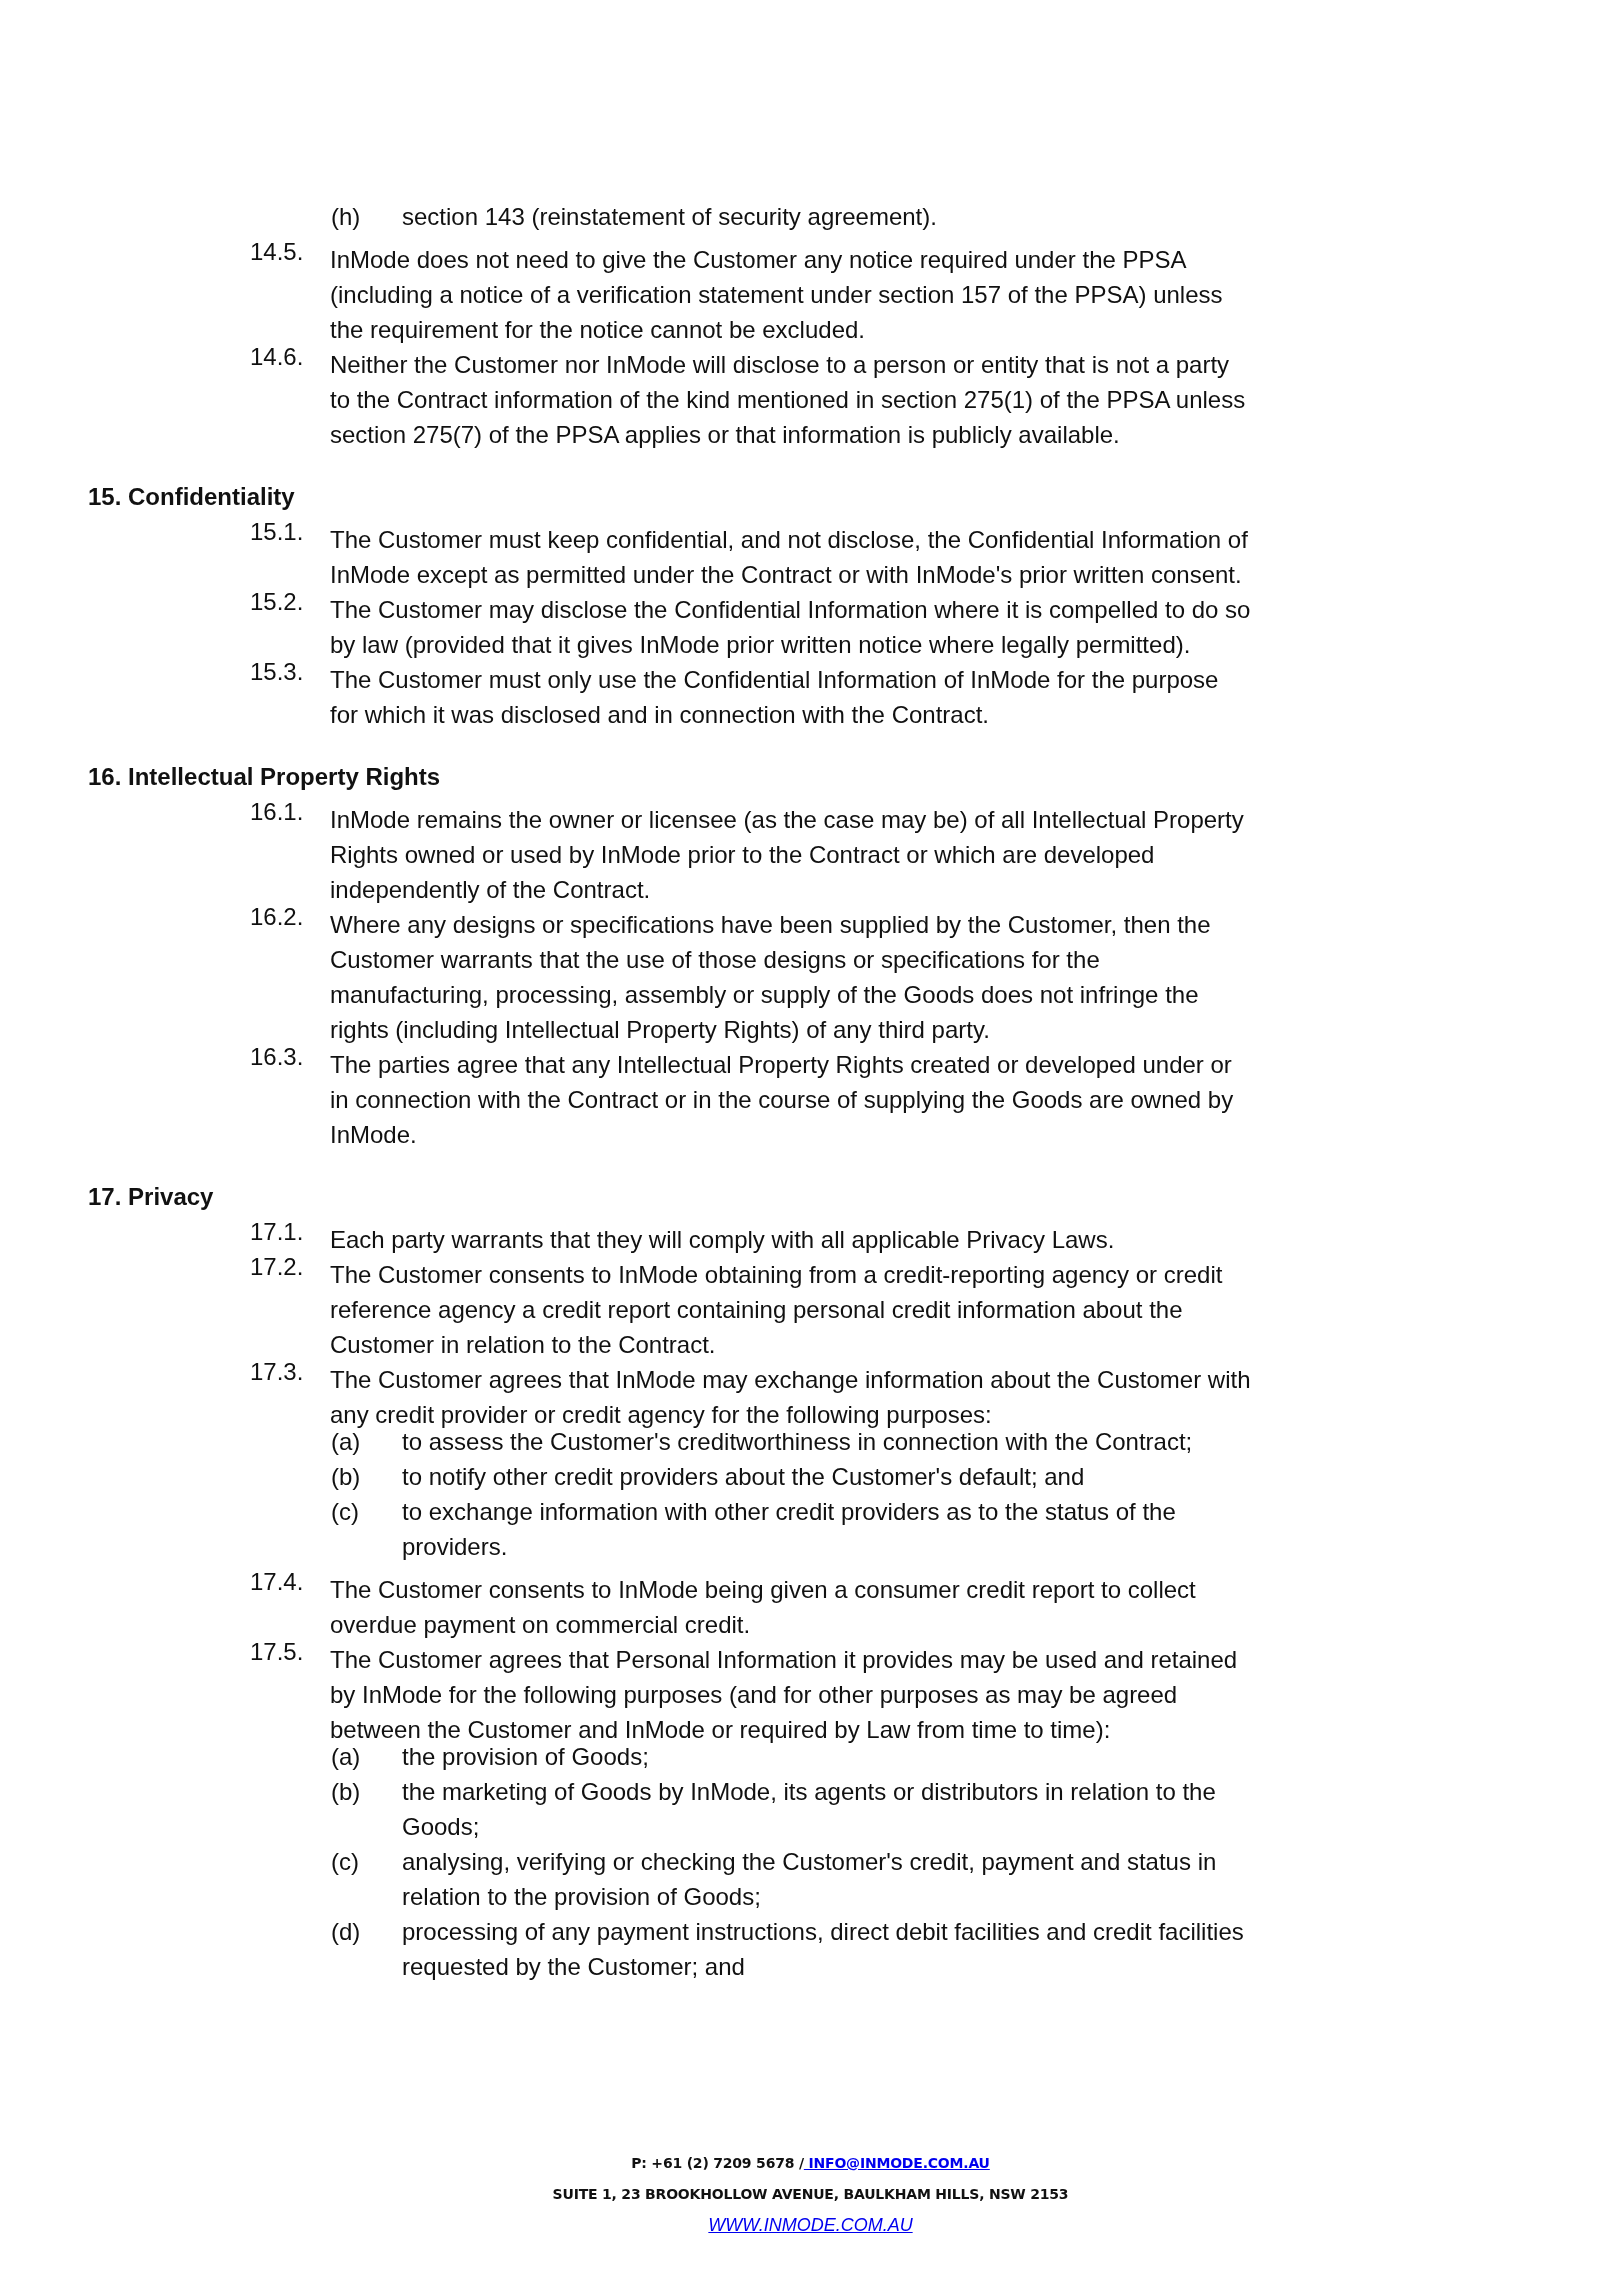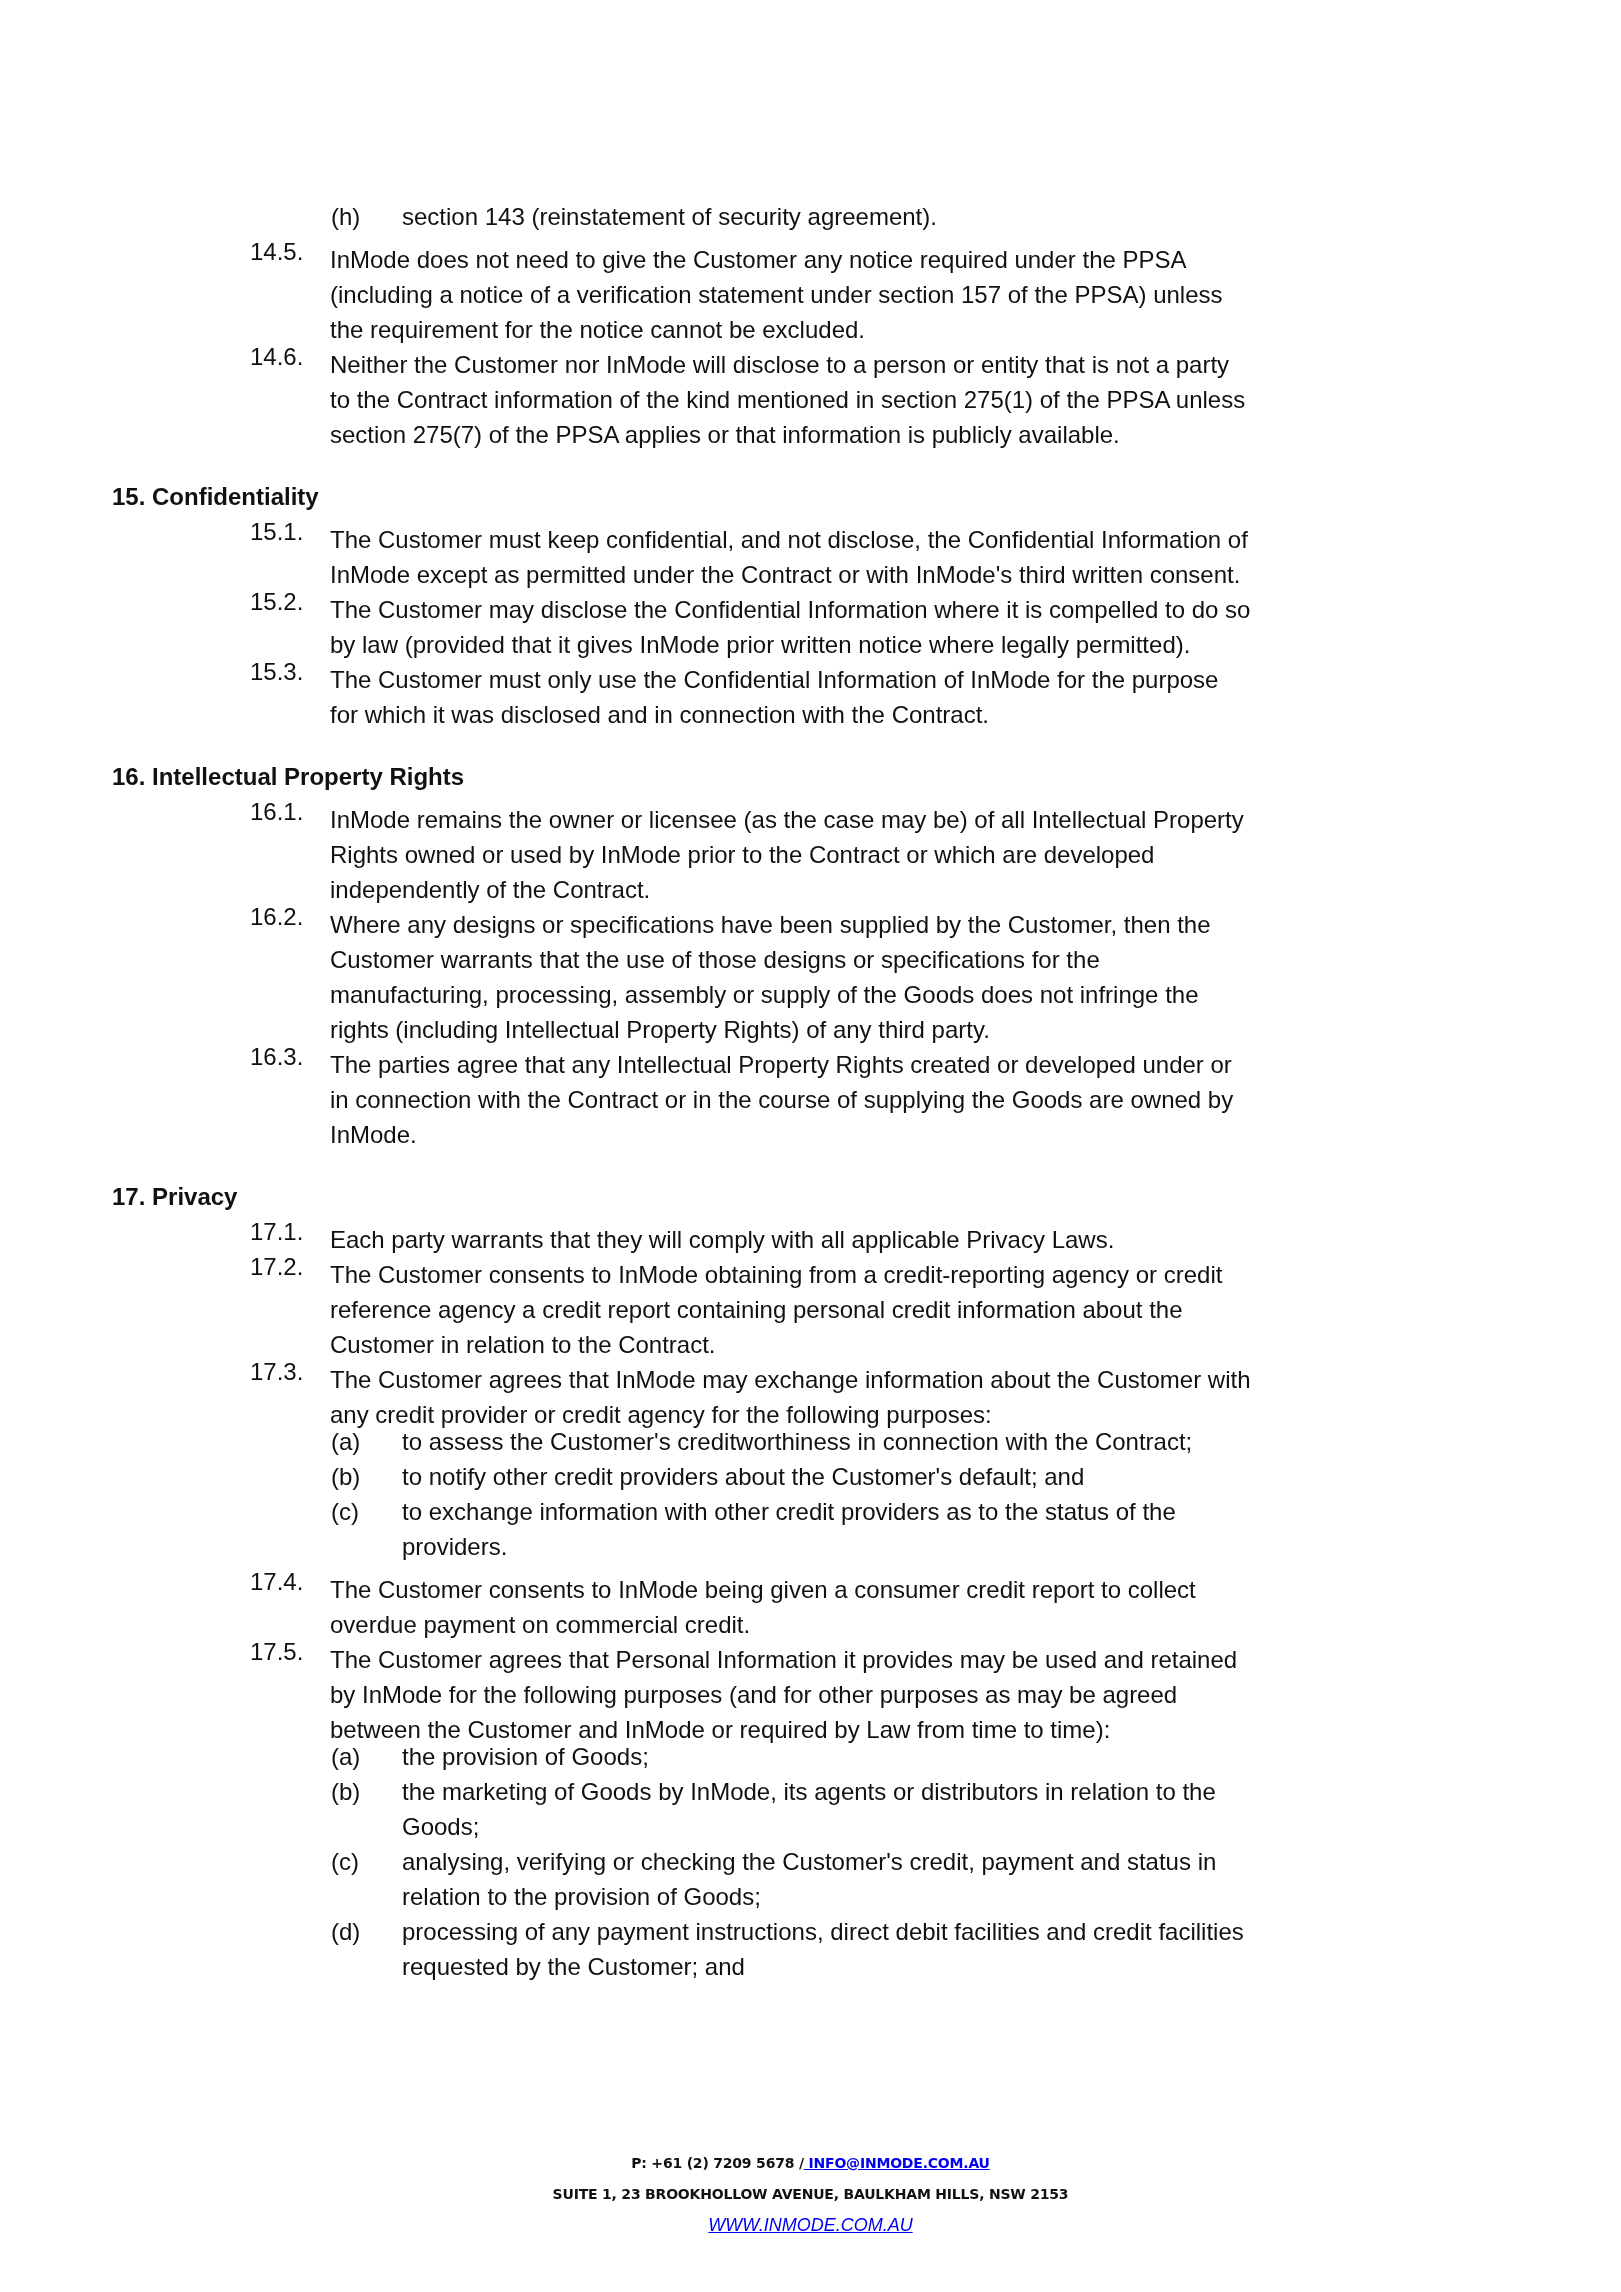--- a/index.html
+++ b/index.html
@@ -6,21 +6,21 @@
   body { width: 1621px; height: 2293px; position: relative; overflow: hidden; }
   .page {
     position: absolute; left: 0; top: 0; width: 1621px; height: 2293px; background: #ffffff;
   }
   .content {
     position: absolute; left: 0; top: 199px; width: 1621px;
     font-family: "Liberation Sans", sans-serif; font-size: 24px; line-height: 35px; color: #111111;
   }
   .line { position: relative; height: 35px; white-space: nowrap; }
   .blank { height: 35px; }
-  .heading { font-weight: bold; padding-left: 112px; }
+  .heading { font-weight: bold; padding-left: 88px; }
   .num { position: absolute; left: 250px; top: 0; }
   .txt { position: absolute; left: 330px; top: 8px; }
   .sublabel { position: absolute; left: 331px; top: 0; }
   .subtxt { position: absolute; left: 402px; top: 0; }
 
   .footer {
     position: absolute; left: 0; width: 1621px; text-align: center; top: 2148px;
   }
   .footer-line { white-space: nowrap; }
   .footer-bold { font-family: "DejaVu Sans", sans-serif; font-weight: bold; font-size: 14px; line-height: 31px; color: #111111; letter-spacing: -0.2px; }
@@ -62,21 +62,21 @@
 
     <div class="blank"></div>
 
     <div class="line heading">15. Confidentiality</div>
 
     <div class="line">
       <span class="num">15.1.</span>
       <span class="txt">The Customer must keep confidential, and not disclose, the Confidential Information of</span>
     </div>
     <div class="line">
-        <span class="txt">InMode except as permitted under the Contract or with InMode's third written consent.</span>
+        <span class="txt">InMode except as permitted under the Contract or with InMode's prior written consent.</span>
       </div>
 
     <div class="line">
       <span class="num">15.2.</span>
       <span class="txt">The Customer may disclose the Confidential Information where it is compelled to do so</span>
     </div>
     <div class="line">
         <span class="txt">by law (provided that it gives InMode prior written notice where legally permitted).</span>
       </div>
 

